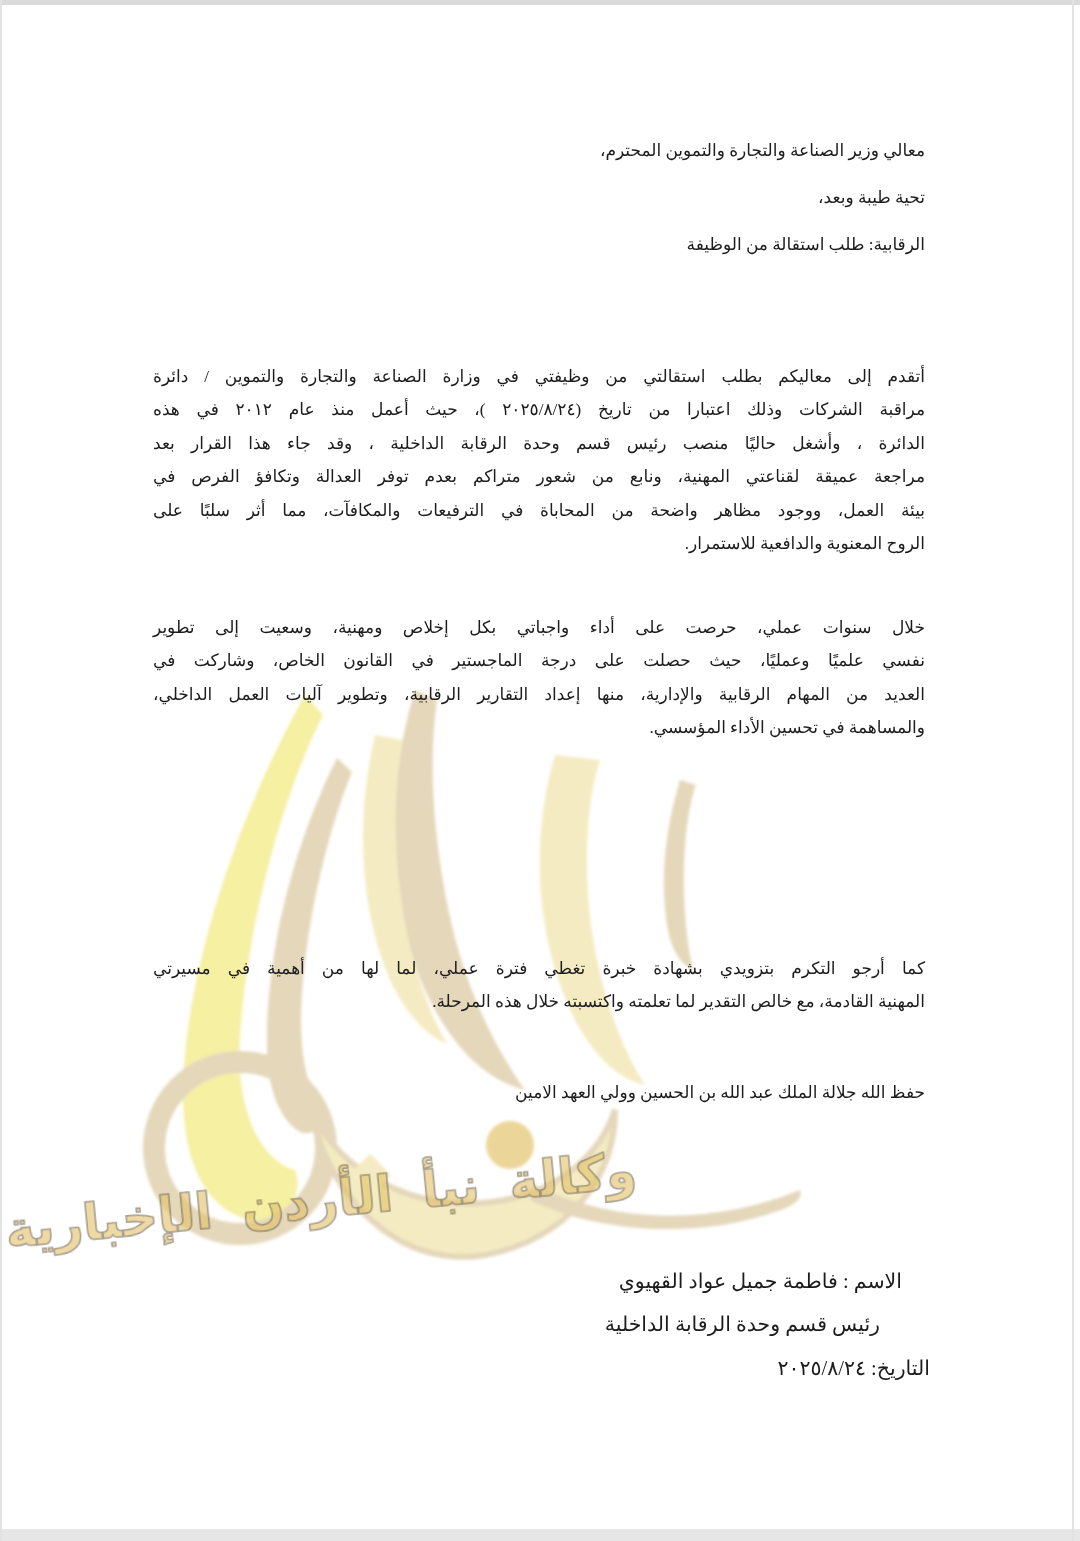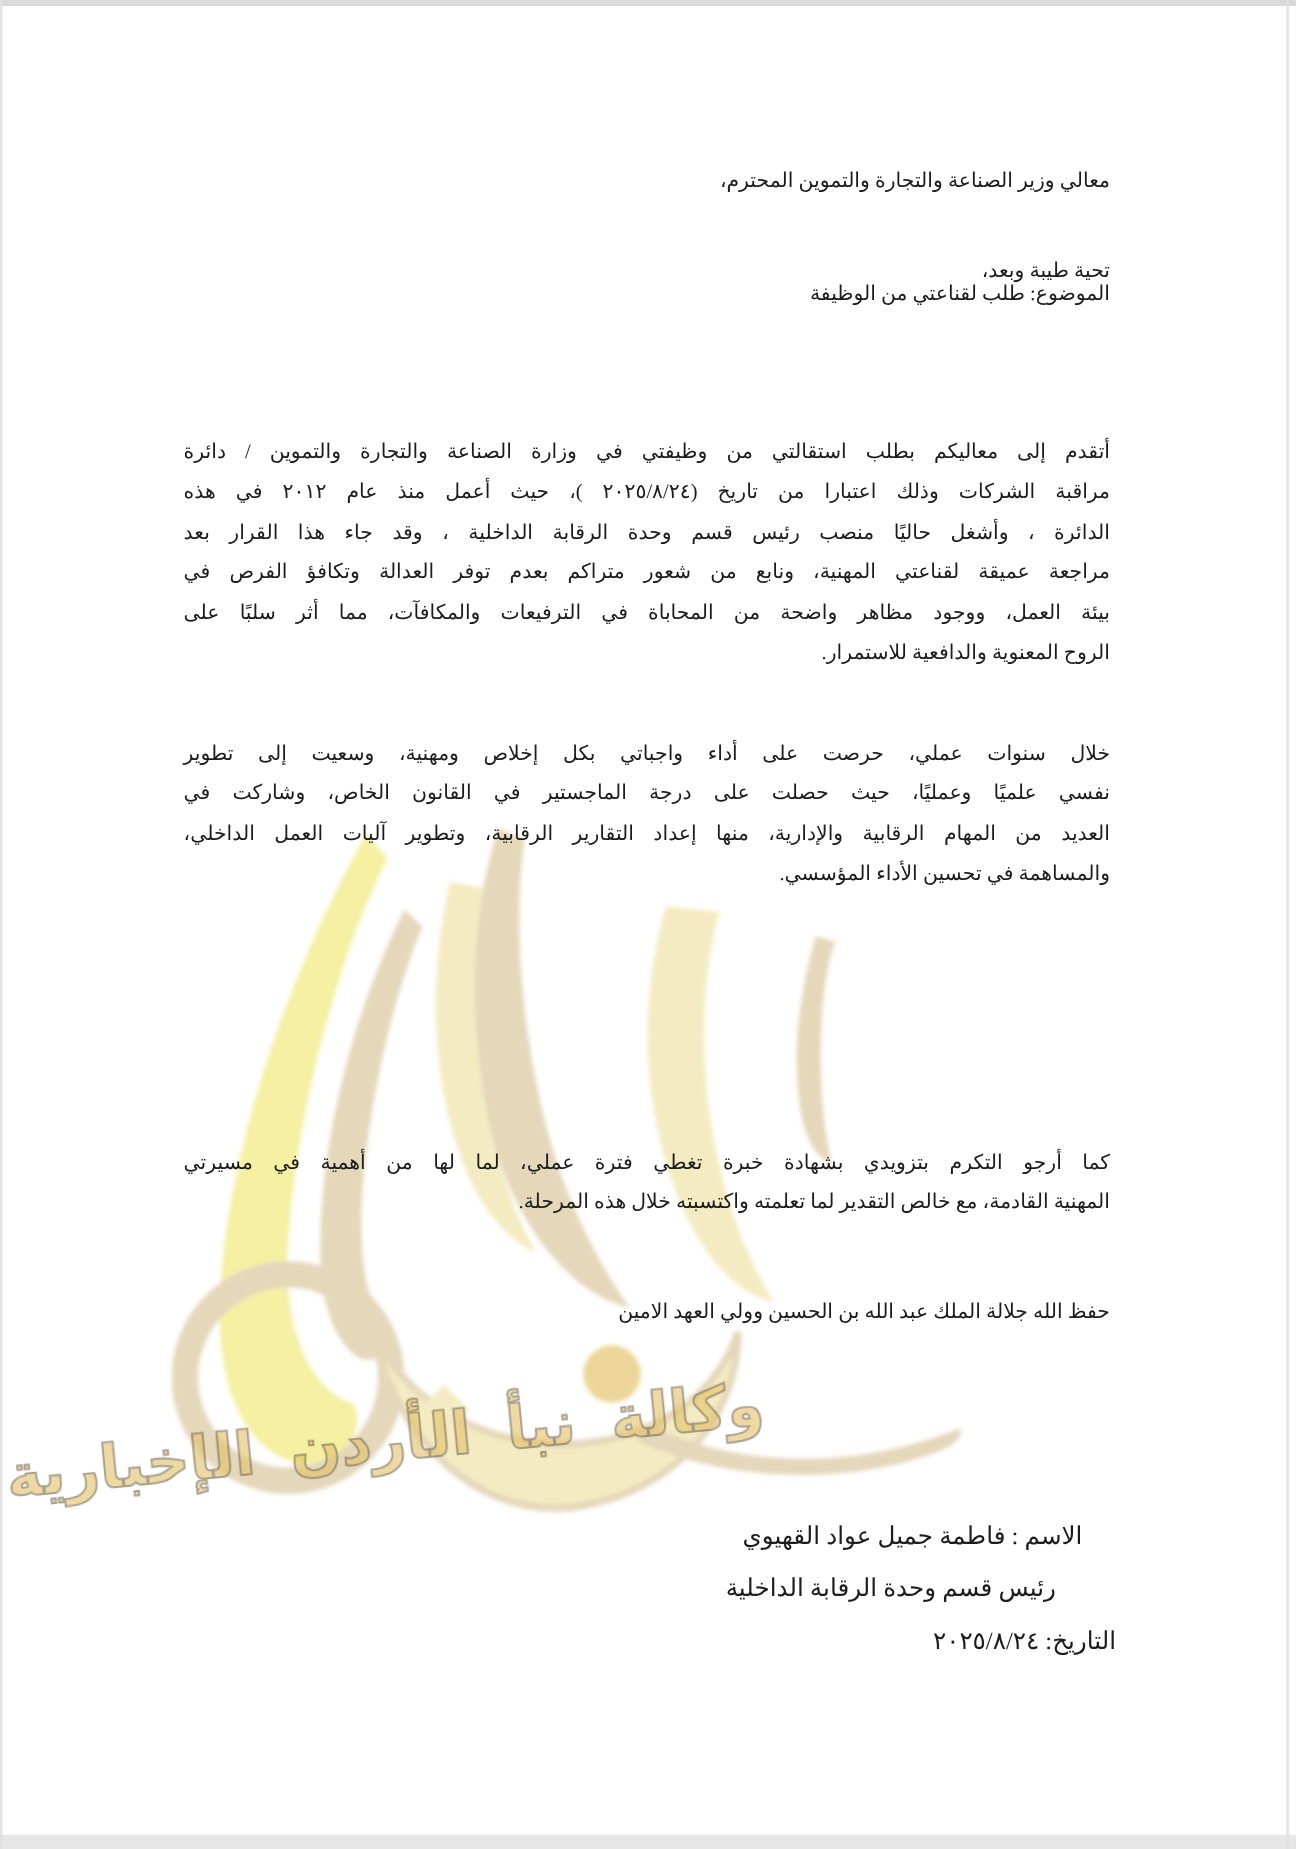--- a/index.html
+++ b/index.html
@@ -94,22 +94,22 @@
       <circle cx="455" cy="505" r="24" style="fill:var(--wm-gold)"></circle>
       <rect x="300" y="520" width="30" height="30" transform="rotate(45 315 535)" style="fill:var(--wm-pale)"></rect>
 
       <path style="fill:var(--wm-tan)" d="M480 545 C560 585,660 585,745 550 C748 558,740 566,720 572 C640 600,540 592,475 560 Z"></path>
     </g>
   </svg>
 
   <div class="wm-text">وكالة نبأ الأردن الإخبارية</div>
 
   <div class="txt single" style="top:136px;">معالي وزير الصناعة والتجارة والتموين المحترم،</div>
-  <div class="txt single" style="top:183px;margin-top:28px;">تحية طيبة وبعد،</div>
-  <div class="txt single" style="top:230px;">الموضوع: طلب لقناعتي من الوظيفة</div>
+  <div class="txt single" style="top:183px;">تحية طيبة وبعد،</div>
+  <div class="txt single" style="top:230px;">الرقابية: طلب استقالة من الوظيفة</div>
 
   <div class="txt para" style="top:360px;">
     <div class="pline">أتقدم إلى معاليكم بطلب استقالتي من وظيفتي في وزارة الصناعة والتجارة والتموين / دائرة</div>
     <div class="pline">مراقبة الشركات وذلك اعتبارا من تاريخ (٢٠٢٥/٨/٢٤ )، حيث أعمل منذ عام ٢٠١٢ في هذه</div>
     <div class="pline">الدائرة ، وأشغل حاليًا منصب رئيس قسم وحدة الرقابة الداخلية ، وقد جاء هذا القرار بعد</div>
     <div class="pline">مراجعة عميقة لقناعتي المهنية، ونابع من شعور متراكم بعدم توفر العدالة وتكافؤ الفرص في</div>
     <div class="pline">بيئة العمل، ووجود مظاهر واضحة من المحاباة في الترفيعات والمكافآت، مما أثر سلبًا على</div>
     <div class="pline pline-last">الروح المعنوية والدافعية للاستمرار.</div>
   </div>
 

